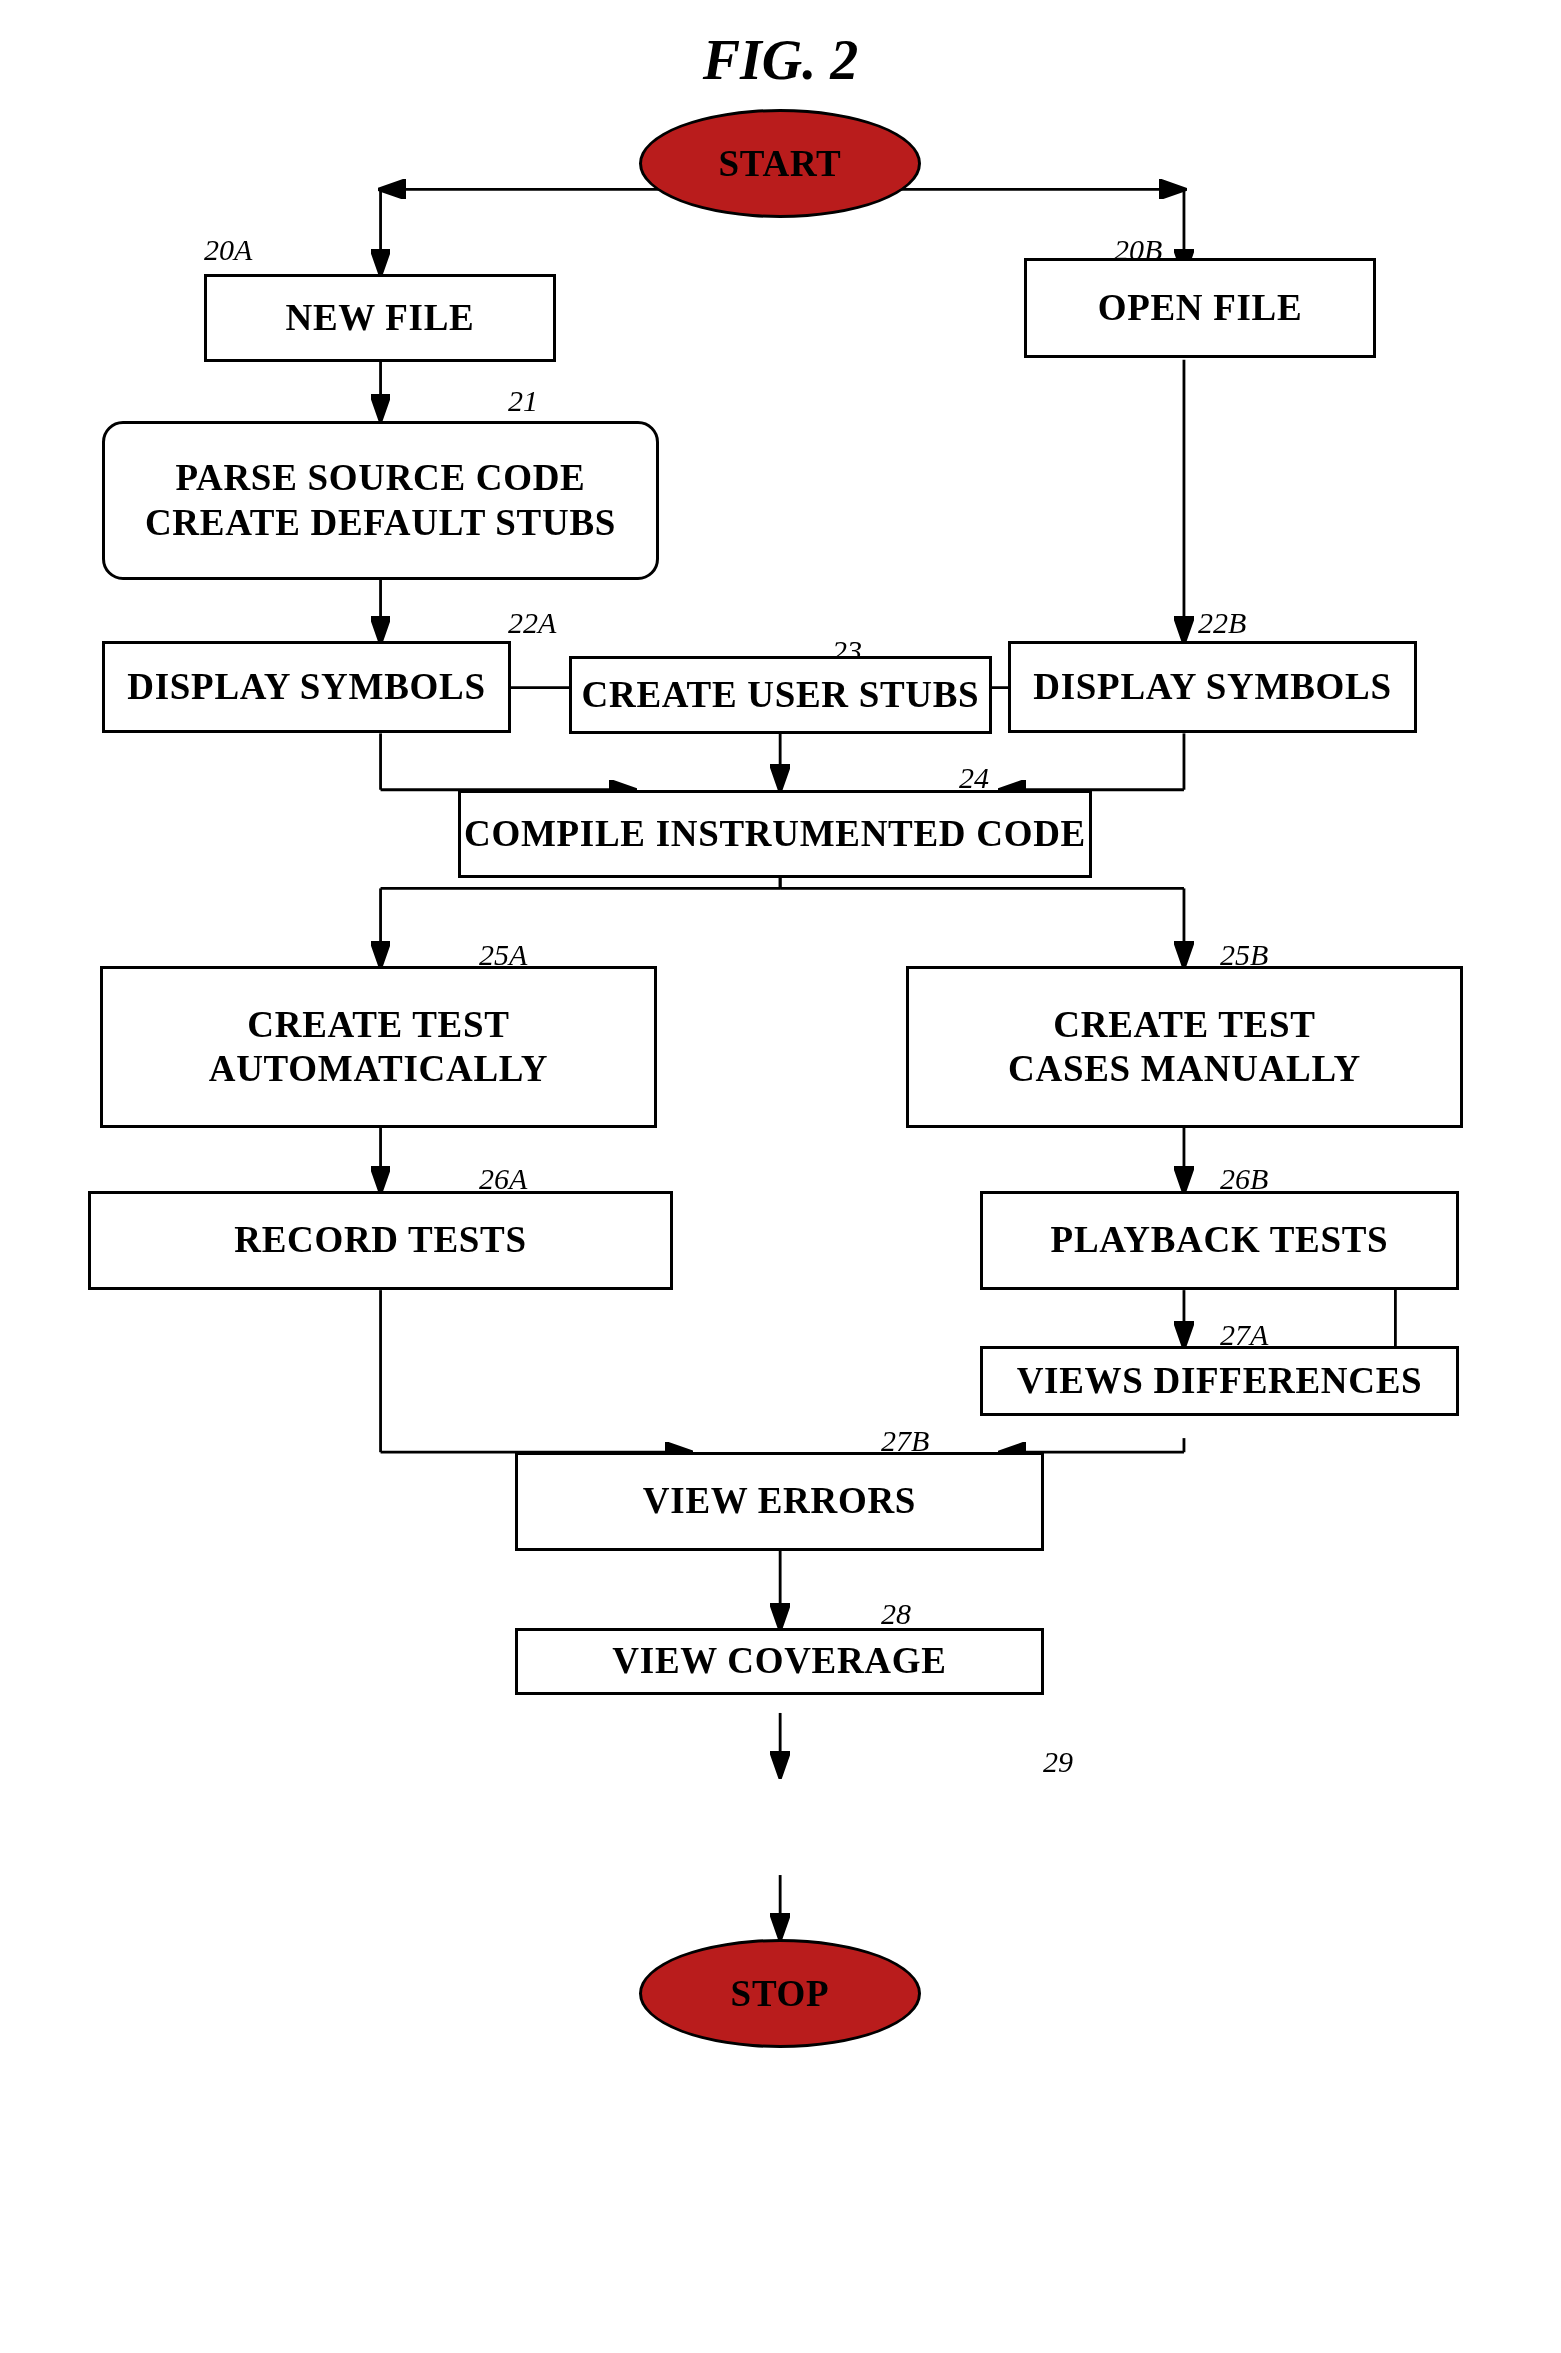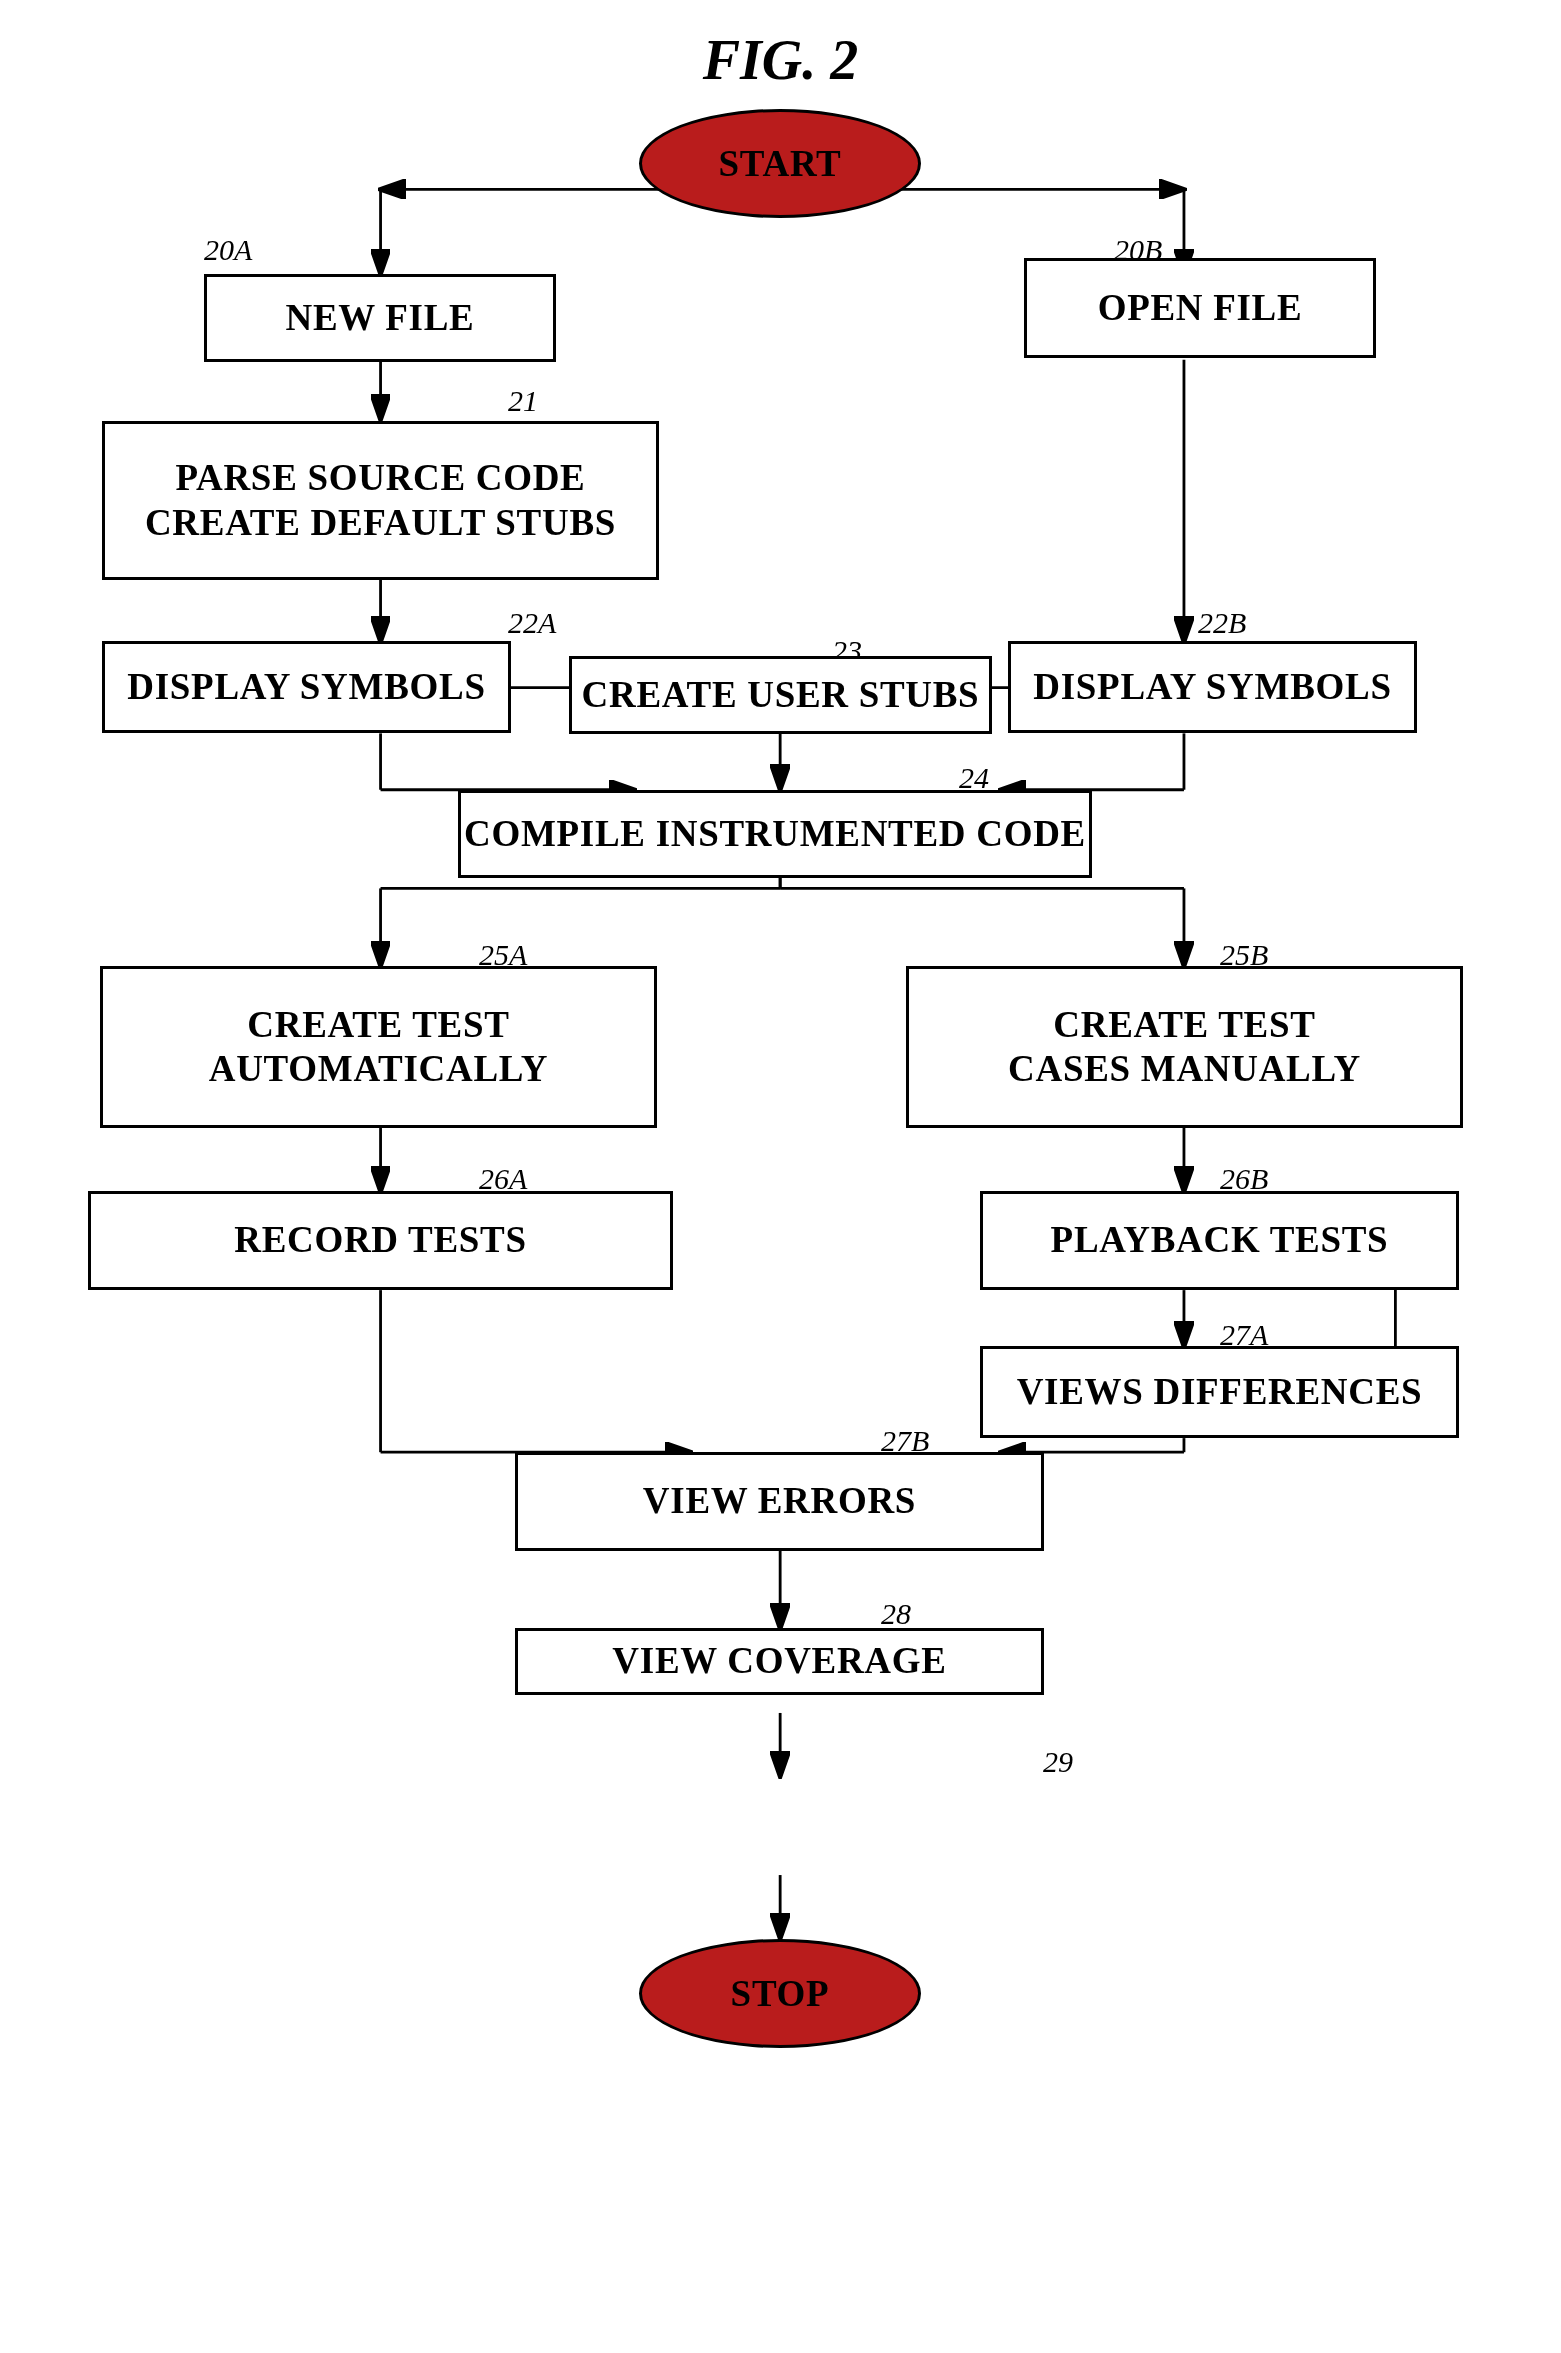--- a/index.html
+++ b/index.html
@@ -161,21 +161,21 @@
   <div class="fc-label" style="left:1114px; top:233px;">
     <span>20B</span>
   </div>
   <div class="fc-box" style="left:1008px; top:258px; width:352px; height:100px;margin-left:16px;">
     <span>OPEN FILE</span>
   </div>
 
   <div class="fc-label" style="left:508px; top:384px;">
     <span>21</span>
   </div>
-  <div class="fc-box" style="left:102px; top:421px; width:557px; height:159px; white-space: pre-line;">
+  <div class="fc-box" style="left:102px; top:421px; width:557px; height:159px; white-space: pre-line; border-radius: 21px;">
     <span style="white-space: pre-line; text-align: center;">PARSE SOURCE CODE
 CREATE   DEFAULT   STUBS</span>
   </div>
 
   <div class="fc-label" style="left:508px; top:606px;">
     <span>22A</span>
   </div>
   <div class="fc-box" style="left:102px; top:641px; width:409px; height:92px;">
     <span>DISPLAY SYMBOLS</span>
   </div>
@@ -227,21 +227,21 @@
   <div class="fc-label" style="left:1220px; top:1162px;">
     <span>26B</span>
   </div>
   <div class="fc-box" style="left:980px; top:1191px; width:479px; height:99px;">
     <span>PLAYBACK TESTS</span>
   </div>
 
   <div class="fc-label" style="left:1220px; top:1318px;">
     <span>27A</span>
   </div>
-  <div class="fc-box" style="left:980px; top:1346px; width:479px; height:92px;">
+  <div class="fc-box" style="left:980px; top:1346px; width:479px; height:70px;">
     <span>VIEWS DIFFERENCES</span>
   </div>
 
   <div class="fc-label" style="left:881px; top:1424px;">
     <span>27B</span>
   </div>
   <div class="fc-box" style="left:515px; top:1452px; width:529px; height:99px;">
     <span>VIEW ERRORS</span>
   </div>
 

